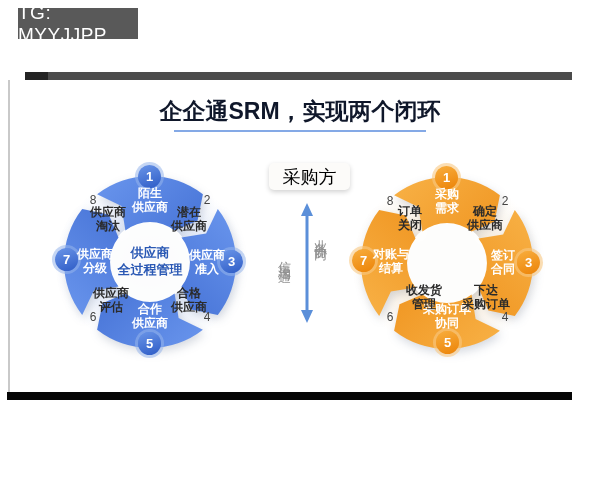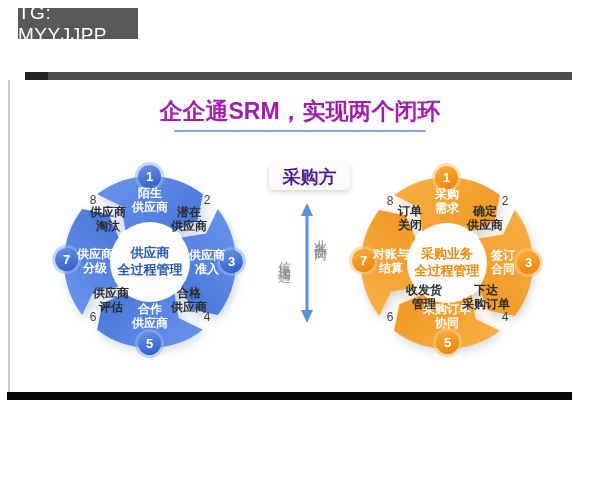--- a/index.html
+++ b/index.html
@@ -20,21 +20,21 @@
   
   .bar-top      { position:absolute; left:25px;  top:72px;  width:560px; height:8px; background:#4b4b4b; }
   .bar-top-cap  { position:absolute; left:25px;  top:72px;  width:23px;  height:8px; background:#242424; }
   .edge-left    { position:absolute; left:8px;   top:80px;  width:2px;   height:313px; background:#c9c9c9; }
   .edge-right   { position:absolute; left:587px; top:80px;  width:4px;   height:313px; background:#101010; }
   .bar-bottom   { position:absolute; left:7px;   top:392px; width:585px; height:8px; background:#060606; }
 
   
   .title {
     position:absolute; left:0; top:96px; width:600px; text-align:center;
-    font-size:23px; font-weight:bold; color:#a21caf;
+    font-size:23px; font-weight:bold; color:#0f172a;
   }
   .title-underline {
     position:absolute; left:174px; top:130px; width:252px; height:2px; background:#84a9e6;
   }
 
   
   .glow { position:absolute; width:244px; height:224px; border-radius:50%; }
   .glow-blue   { left:28px;  top:150px; background:radial-gradient(closest-side,#dce6f8 0%, #e9effb 45%, rgba(255,255,255,0) 78%); }
   .glow-orange { left:325px; top:151px; background:radial-gradient(closest-side,#fbeed9 0%, #fdf4e7 45%, rgba(255,255,255,0) 78%); }
 
@@ -67,21 +67,21 @@
     font-size:13px; font-weight:bold; line-height:17px; text-align:center; white-space:nowrap;
   }
   .center-blue   { color:#2a58b4; }
   .center-orange { color:#ed8a0c; }
 
   
   .pill {
     position:absolute; width:81px; height:27px; background:#fcfbf9; border-radius:5px;
     box-shadow:0 2px 5px rgba(0,0,0,0.18);
     display:flex; align-items:center; justify-content:center;
-    font-size:18px; font-weight:bold; color:#4c1d95;
+    font-size:18px; font-weight:normal; color:#000000;
   }
   .pill-top    { left:269px; top:163px; }
   .pill-bottom { left:269px; top:324px; }
   .mid-arrow   { position:absolute; left:298px; top:202px; }
   .v-label {
     position:absolute; writing-mode:vertical-rl; text-orientation:upright;
     color:#909090; font-size:13px; letter-spacing:3px;
   }
   .v-right { left:311px; top:229px; }
   .v-left  { left:275px; top:251px; }
@@ -238,18 +238,14 @@
     <div>管理</div>
   </div>
   <div class="step-num" style="left:390px;top:317px">6</div>
 
   <div class="step" style="left:410px;top:218px">
     <div>订单</div>
     <div>关闭</div>
   </div>
   <div class="step-num" style="left:390px;top:201px">8</div>
 
-  <div class="center-label center-orange" style="left:447px;top:262px">
-    <div>采购业务</div>
-    <div>全过程管理</div>
-  </div>
 
 </div>
 
 </body></html>

